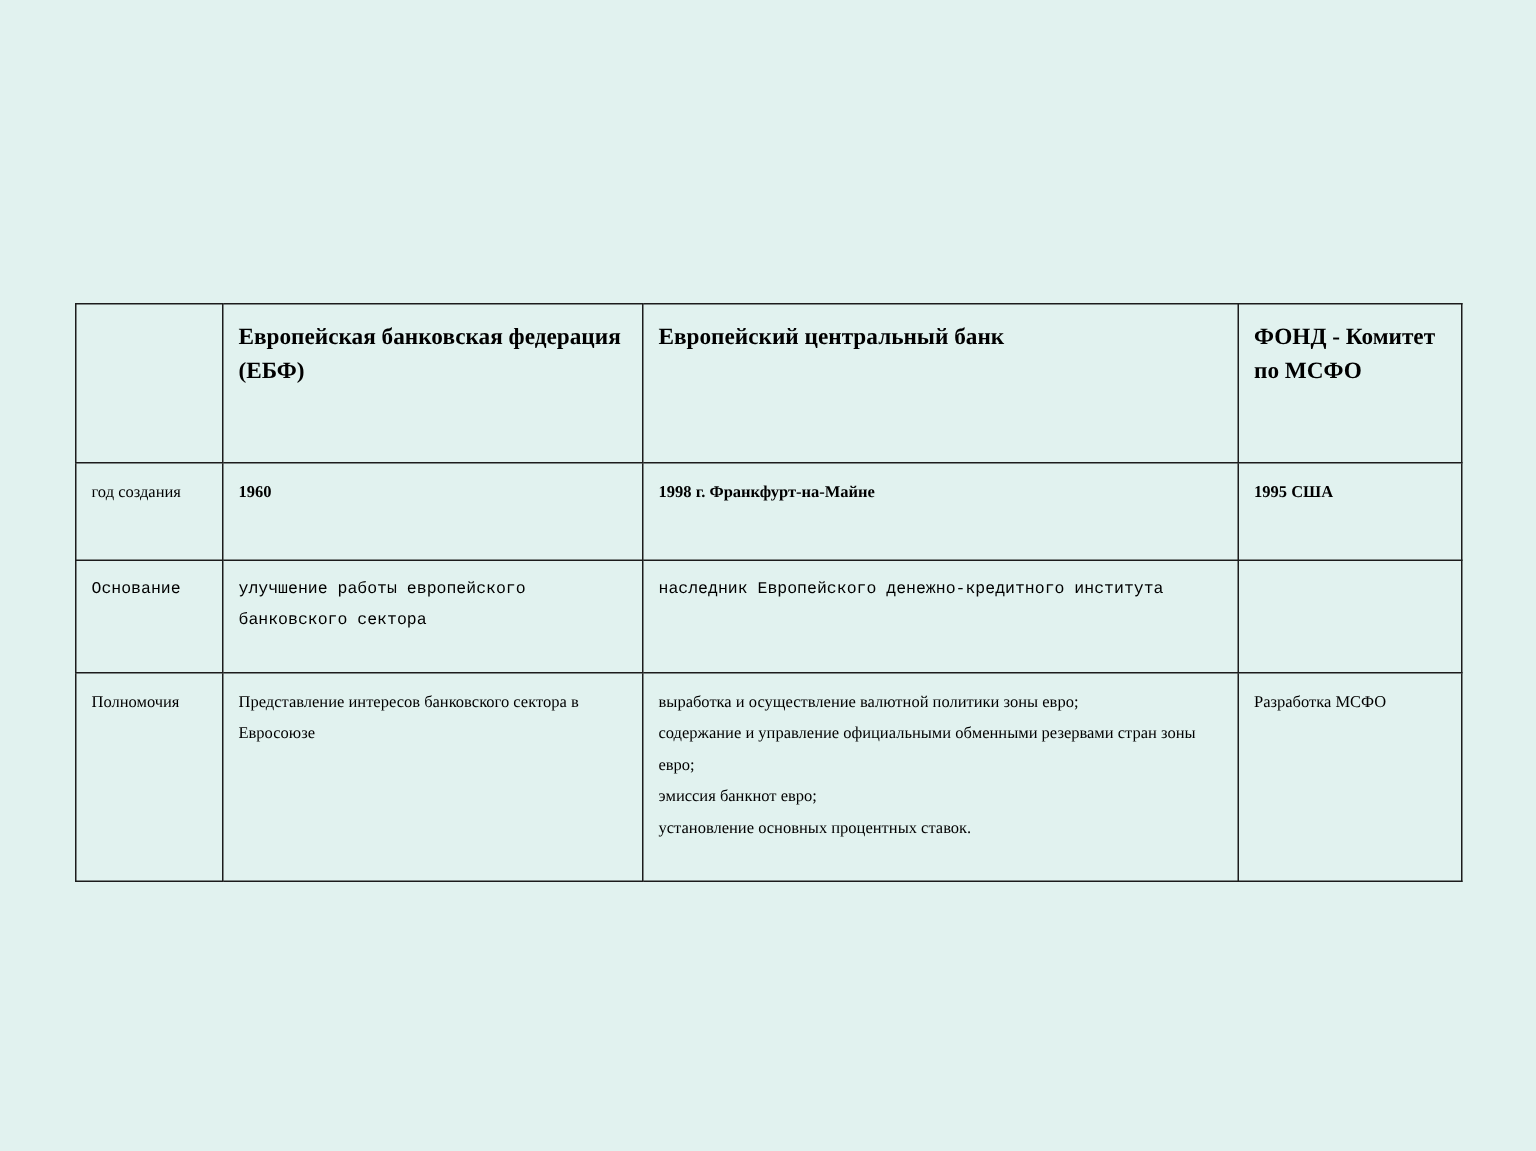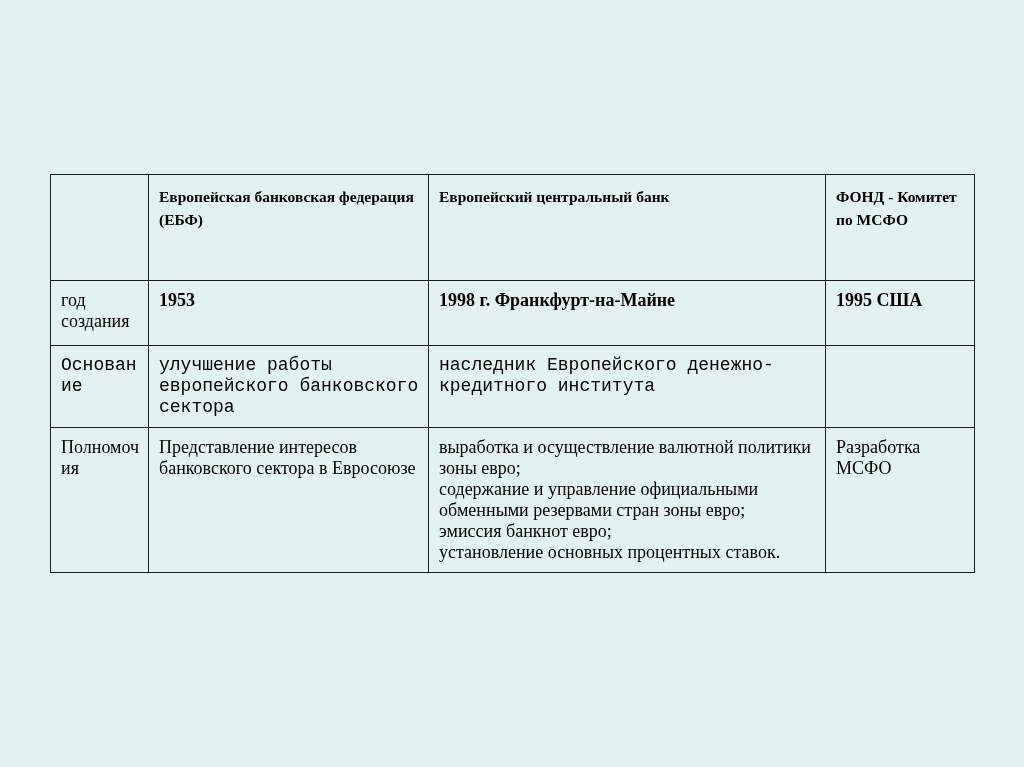--- a/index.html
+++ b/index.html
@@ -40,31 +40,32 @@
     position: absolute;
     left: 50px;
     top: 174px;
     width: 924px;
   }
   table.grid {
     border-collapse: collapse;
     width: 924px;
     table-layout: fixed;
     background: transparent;
+    margin-top: 28px;
   }
   table.grid col.c1 { width: 98px; }
   table.grid col.c2 { width: 280px; }
   table.grid col.c3 { width: 397px; }
   table.grid col.c4 { width: 149px; }
 
   table.grid td {
     border: 1.6px solid #1c1c1c;
     vertical-align: top;
     padding: 9px 9px 9px 10px;
-    font-size: 18px;
+    font-size: 11px;
     line-height: 21px;
     background: transparent;
   }
   
   tr.head td {
     height: 86px;
     font-weight: bold;
     font-size: 15.5px;
     line-height: 23px;
     padding-top: 10px;
@@ -103,21 +104,21 @@
       <tbody>
         <tr class="head">
           <td class="blank"></td>
           <td>Европейская банковская федерация (ЕБФ)</td>
           <td>Европейский центральный банк</td>
           <td>ФОНД - Комитет по МСФО</td>
         </tr>
 
         <tr class="r-year">
           <td class="label">год создания</td>
-          <td class="b">1953</td>
+          <td class="b">1960</td>
           <td class="b">1998 г. Франкфурт-на-Майне</td>
           <td class="b">1995 США</td>
         </tr>
 
         <tr class="r-found">
           <td class="label">Основание</td>
           <td>улучшение работы европейского банковского сектора</td>
           <td>наследник Европейского денежно-кредитного института</td>
           <td></td>
         </tr>

